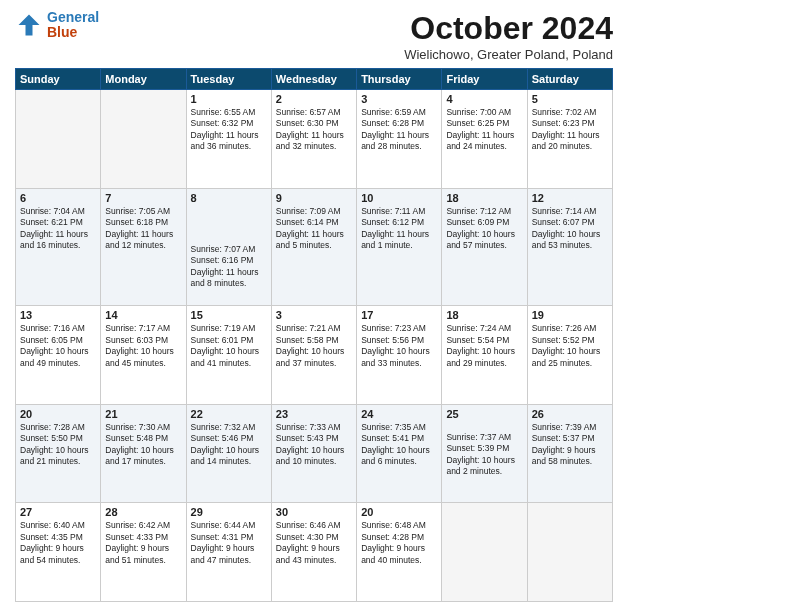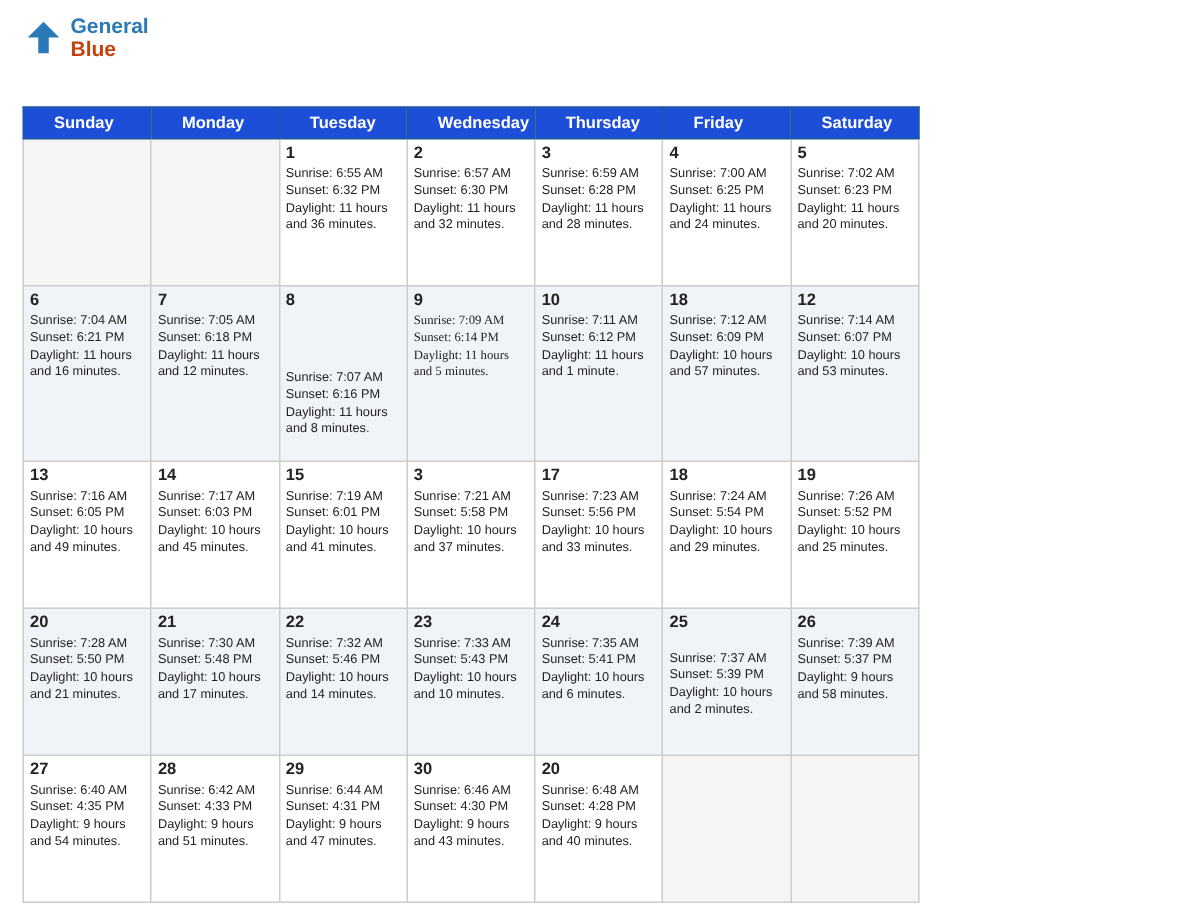--- a/index.html
+++ b/index.html
@@ -9,21 +9,20 @@
       width: 792px;
       height: 612px;
       overflow: hidden;
     }
     .page {
       width: 628px;
       height: 612px;
       padding: 10px 15px;
       display: flex;
       flex-direction: column;
-      gap: 24px;
     }
     .header {
       display: flex;
       justify-content: space-between;
       align-items: flex-start;
       margin-bottom: 6px;
     }
     .logo {
       display: flex;
       align-items: center;
@@ -55,25 +54,25 @@
       color: #333;
     }
     .calendar {
       flex: 1;
       border: 1px solid #ccc;
       border-collapse: collapse;
       width: 100%;
       table-layout: fixed;
     }
     .calendar th {
-      background: #1d4ed8;
+      background: #0c4a6e;
       color: #fff;
       font-size: 11px;
       font-weight: bold;
-      padding: 4px 20px;
+      padding: 4px 4px;
       border: 1px solid #1a5a98;
       text-align: left;
     }
     .calendar td {
       border: 1px solid #ccc;
       vertical-align: top;
       padding: 3px 4px;
       font-size: 9px;
       color: #222;
       height: 88px;
@@ -102,20 +101,24 @@
 <div class="page">
   <div class="header">
     <div class="logo">
       <svg class="logo-icon" viewBox="0 0 32 32">
         <polygon points="16,4 28,16 20,16 20,28 12,28 12,16 4,16" fill="#2a7ab8"></polygon>
       </svg>
       <div class="logo-text">
         <div><span>General</span></div>
         <div><span style="color:#c2410c">Blue</span></div>
       </div>
+    </div>
+    <div class="title-block">
+      <div class="month-title">October 2024</div>
+      <div class="location">Wielichowo, Greater Poland, Poland</div>
     </div>
   </div>
 
   <table class="calendar">
     <thead>
       <tr>
         <th>Sunday</th>
         <th>Monday</th>
         <th>Tuesday</th>
         <th>Wednesday</th>
@@ -181,21 +184,21 @@
           </td>
           <td>
             <span class="day-num">8</span>
             <div class="cell-text" style="white-space: pre-line; margin-top: 40px;">Sunrise: 7:07 AM
 Sunset: 6:16 PM
 Daylight: 11 hours
 and 8 minutes.</div>
           </td>
           <td>
             <span class="day-num">9</span>
-            <div class="cell-text" style="white-space: pre-line; font-family: Liberation Serif, serif;">Sunrise: 7:09 AM
+            <div class="cell-text" style="white-space: pre-line;">Sunrise: 7:09 AM
 Sunset: 6:14 PM
 Daylight: 11 hours
 and 5 minutes.</div>
           </td>
           <td>
             <span class="day-num">10</span>
             <div class="cell-text" style="white-space: pre-line;">Sunrise: 7:11 AM
 Sunset: 6:12 PM
 Daylight: 11 hours
 and 1 minute.</div>

